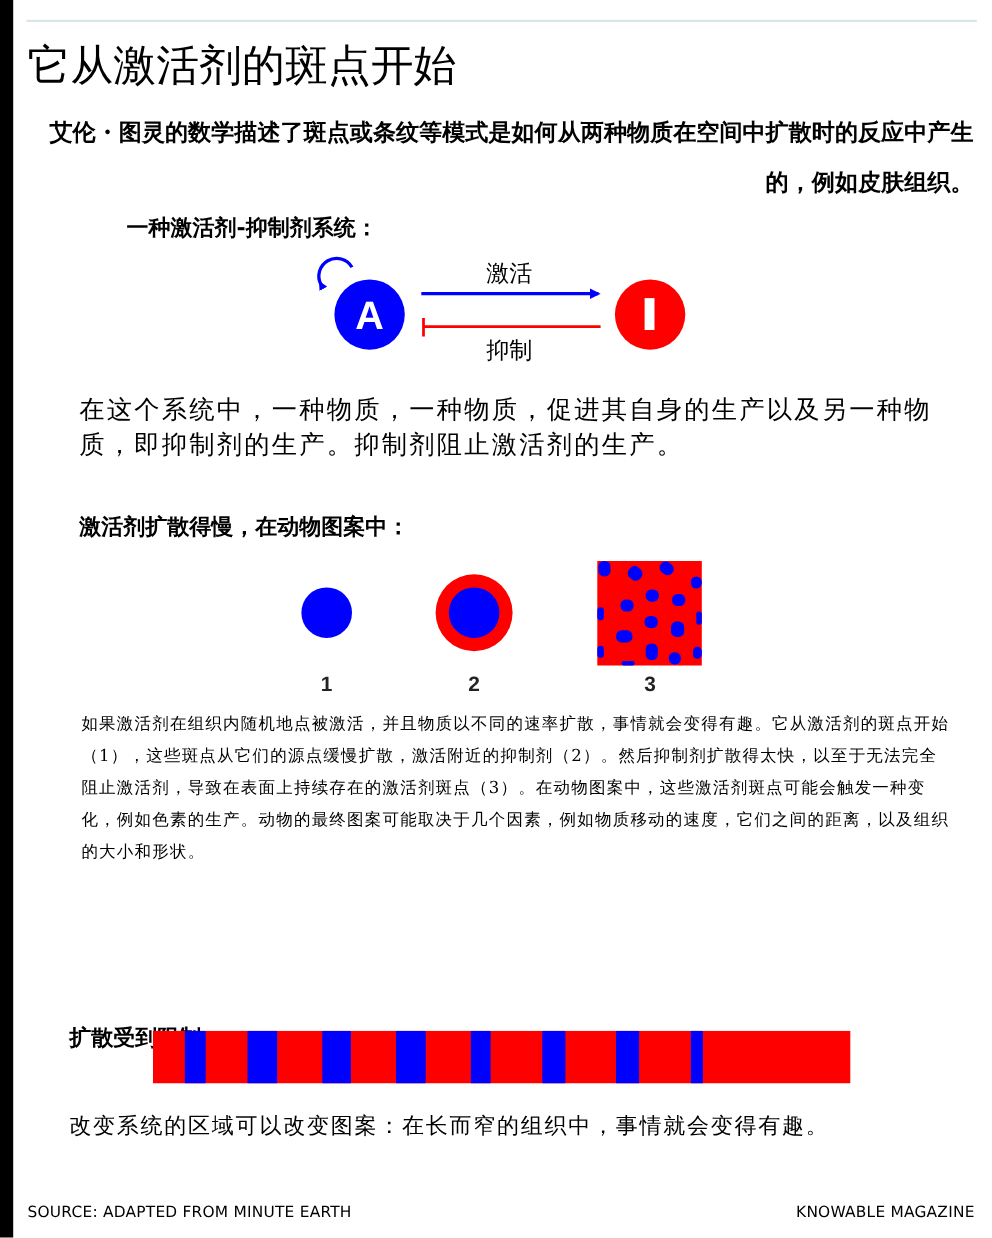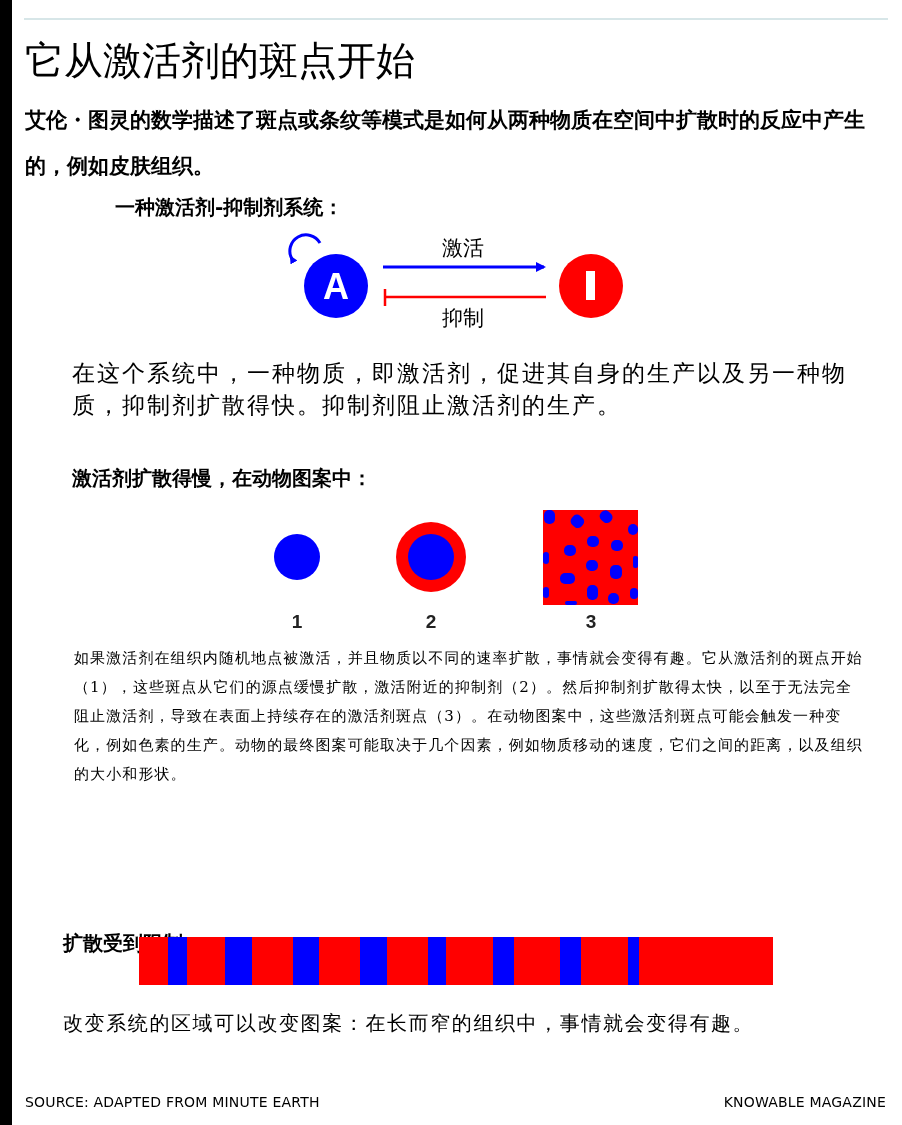--- a/index.html
+++ b/index.html
@@ -4,21 +4,21 @@
 <style>
   html, body { margin: 0; padding: 0; }
   body {
     width: 902px; height: 1125px; position: relative; overflow: hidden;
     background: #ffffff; color: #000;
     font-family: "DejaVu Sans", sans-serif;
   }
   .left-bar { position: absolute; left: 0; top: 0; width: 12px; height: 1125px; background: #000; }
   .top-rule { position: absolute; left: 24px; top: 18px; width: 864px; height: 2px; background: #d7e6e8; }
   .title { position: absolute; left: 25px; top: 36px; font-size: 39px; font-weight: normal; letter-spacing: 0px; line-height: 50px; white-space: nowrap; }
-  .subtitle { position: absolute; left: 25px; top: 97px; width: 860px; font-size: 21px; font-weight: bold; line-height: 46px; }
+  .subtitle { position: absolute; left: 25px; top: 97px; width: 860px; font-size: 21px; font-weight: bold; line-height: 46px; text-align: right; }
   .section-head { position: absolute; font-size: 20px; font-weight: bold; white-space: nowrap; line-height: 28px; }
   .body-text { position: absolute; font-family: "DejaVu Serif", serif; color: #000; }
   .diagram-svg { position: absolute; }
   .footer { position: absolute; top: 1094px; font-size: 14px; letter-spacing: 0.2px; white-space: nowrap; }
 </style>
 </head>
 <body>
 
 <div class="left-bar"></div>
 <div class="top-rule"></div>
@@ -45,21 +45,21 @@
   <line x1="113" y1="42" x2="274" y2="42" stroke="#0000ff" stroke-width="3" marker-end="url(#arrowBlue)"></line>
   <text x="193" y="30" text-anchor="middle" font-family="DejaVu Serif, serif" font-size="21" fill="#000">激活</text>
   <line x1="115" y1="72" x2="276" y2="72" stroke="#ff0000" stroke-width="2.5"></line>
   <line x1="115" y1="64" x2="115" y2="81" stroke="#ff0000" stroke-width="2.5"></line>
   <text x="193" y="100" text-anchor="middle" font-family="DejaVu Serif, serif" font-size="21" fill="#000">抑制</text>
   <circle cx="321" cy="61" r="32" fill="#ff0000"></circle>
   <rect x="316" y="46" width="9" height="29" fill="#ffffff"></rect>
   <text x="321" y="74" text-anchor="middle" font-size="1" fill="none">I</text>
 </svg>
 
-<div class="body-text" style="left:72px; top:357px; width:790px; font-size:23px; line-height:32px; letter-spacing:2px;">在这个系统中，一种物质，即激活剂，促进其自身的生产以及另一种物质，抑制剂扩散得快。抑制剂阻止激活剂的生产。</div>
+<div class="body-text" style="left:72px; top:357px; width:790px; font-size:23px; line-height:32px; letter-spacing:2px;">在这个系统中，一种物质，一种物质，促进其自身的生产以及另一种物质，即抑制剂的生产。抑制剂阻止激活剂的生产。</div>
 
 <div class="section-head" style="left:72px; top:464px;">激活剂扩散得慢，在动物图案中：</div>
 
 <svg class="diagram-svg" style="left:260px; top:505px;" width="400" height="130" viewBox="0 0 400 130">
   <g>
     <circle cx="37" cy="52" r="23" fill="#0000ff"></circle>
   </g>
   <g>
     <circle cx="171" cy="52" r="35" fill="#ff0000"></circle>
     <circle cx="171" cy="52" r="23" fill="#0000ff"></circle>

